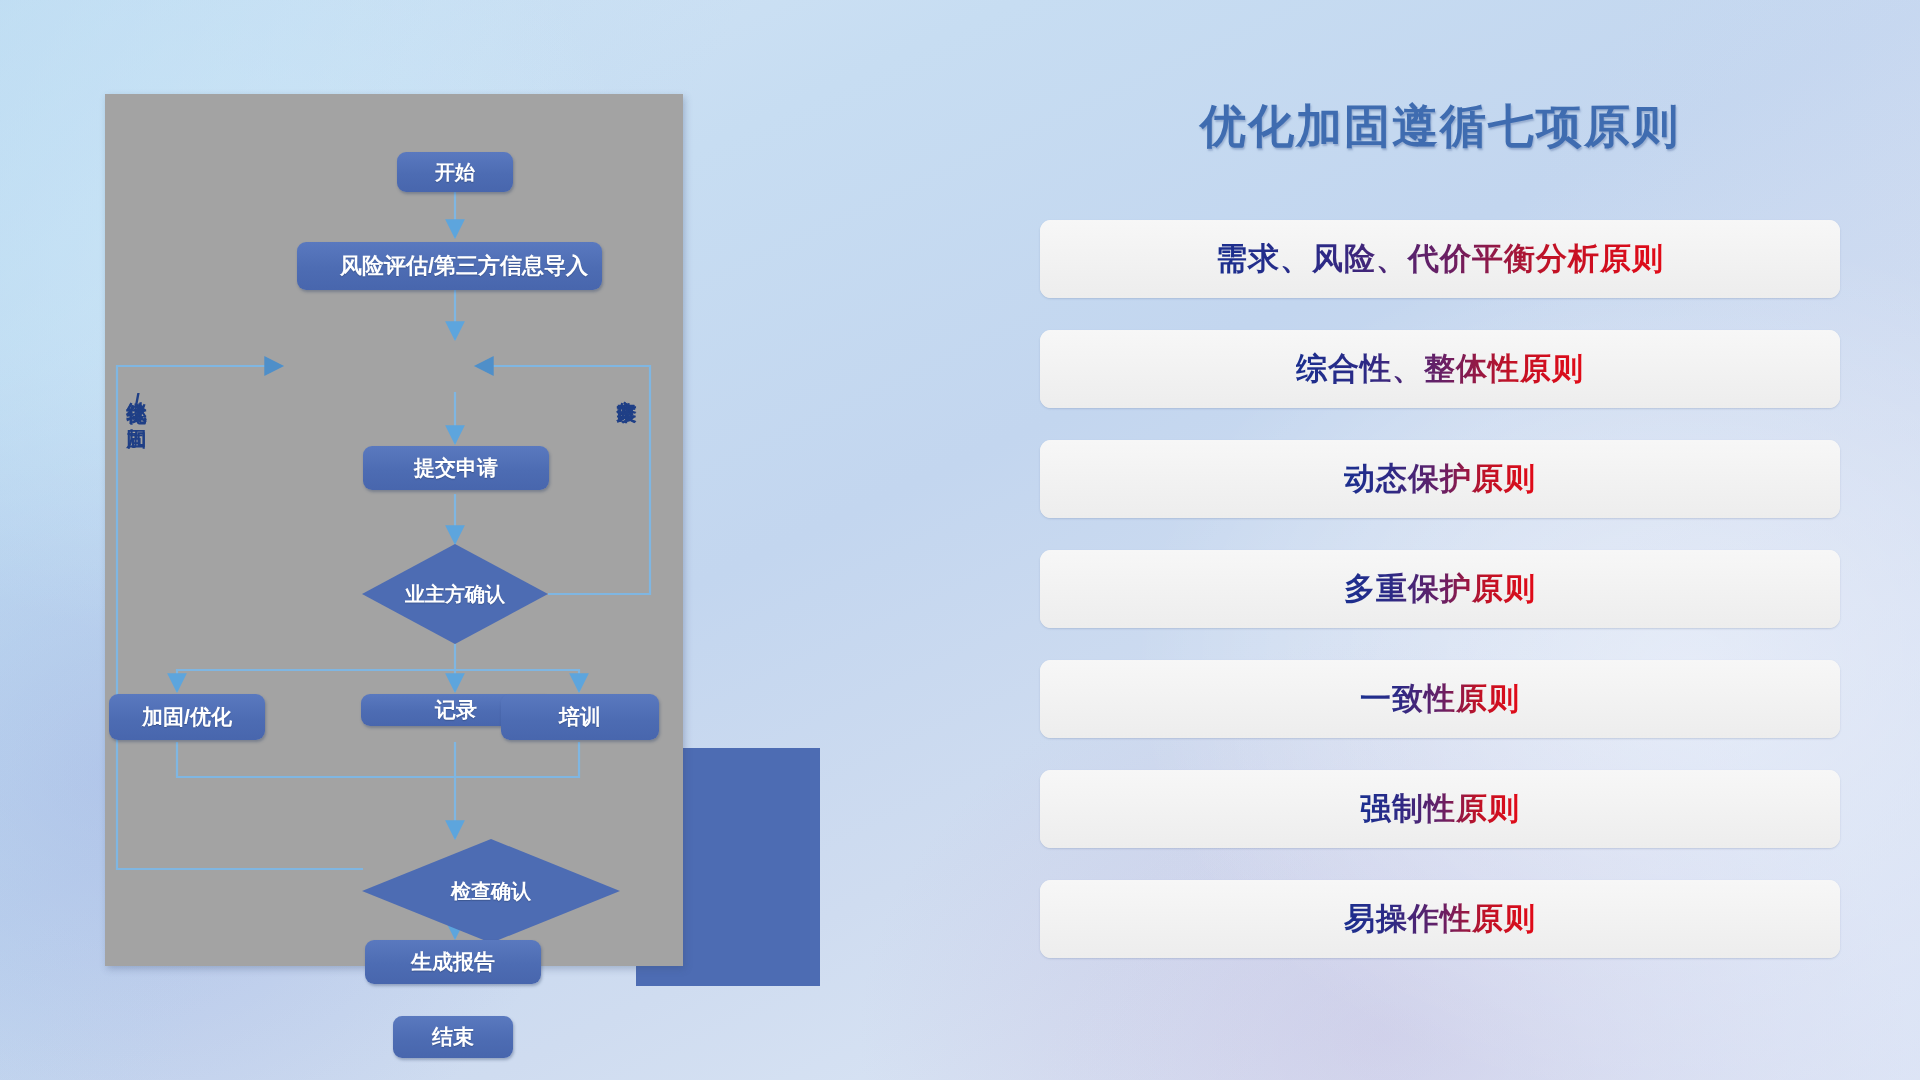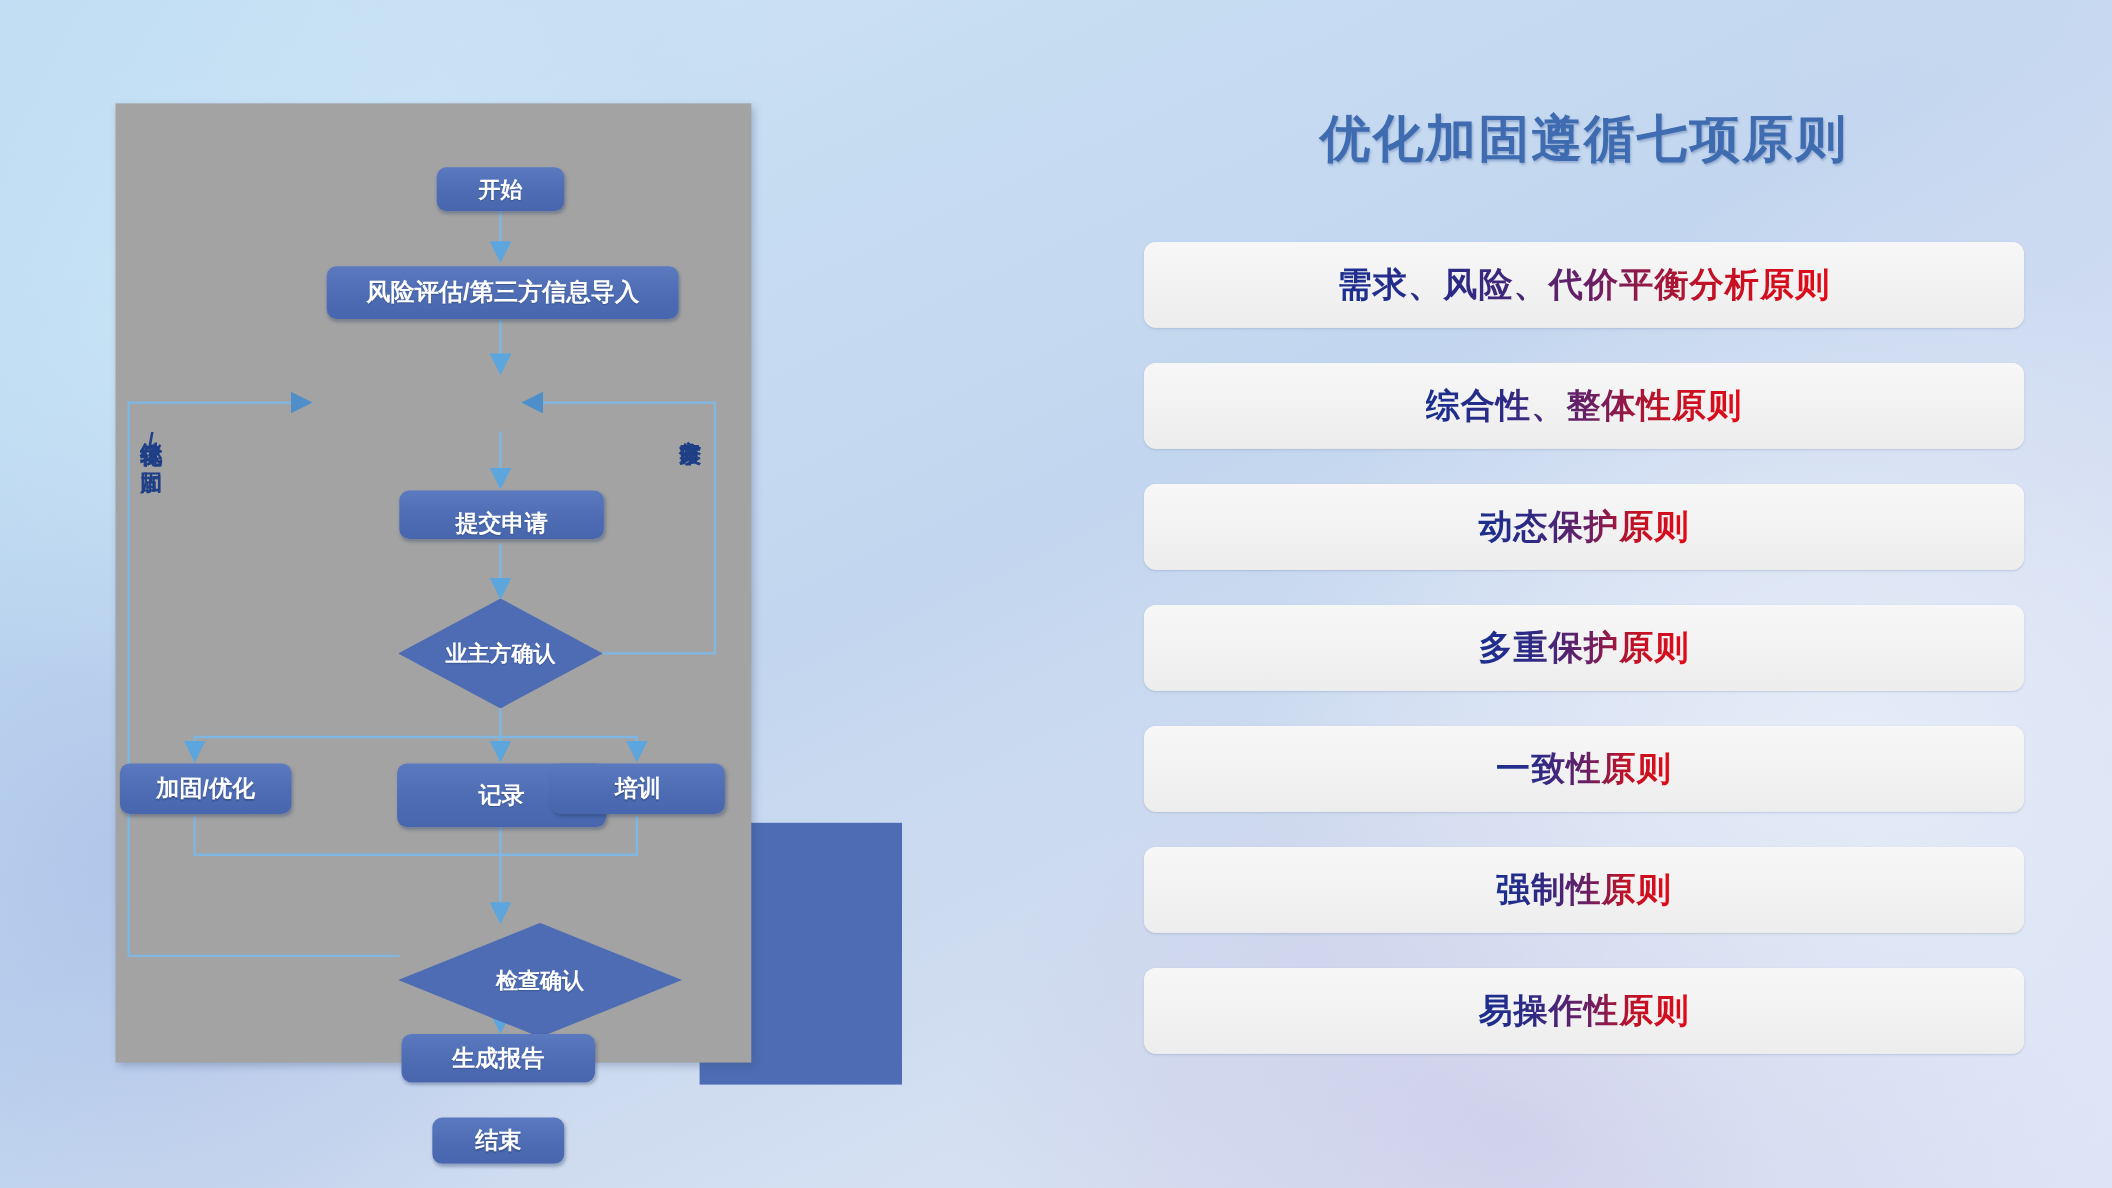--- a/index.html
+++ b/index.html
@@ -150,38 +150,38 @@
 
     <g stroke="#7fb6e2" stroke-width="2.2" fill="none">
       <path d="M258,775 L12,775 L12,272 L178,272" marker-end="url(#arrL)"></path>
     </g>
   </svg>
 
   <div class="node" style="left:292px;top:58px;width:116px;height:40px;font-size:20px;">
     <span>开始</span>
   </div>
 
-  <div class="node" style="left:192px;top:148px;width:320px;height:48px;font-size:22px;">
+  <div class="node" style="left:192px;top:148px;width:276px;height:48px;font-size:22px;padding-left:29px;">
     <span>风险评估/第三方信息导入</span>
   </div>
 
 
-  <div class="node" style="left:258px;top:352px;width:186px;height:44px;font-size:21px;align-items:flex-end;">
+  <div class="node" style="left:258px;top:352px;width:186px;height:44px;font-size:21px;">
     <span>提交申请</span>
   </div>
 
   <div class="diamond" style="left:257px;top:450px;width:186px;height:100px;font-size:20px;font-family:Liberation Mono, monospace;">
     <span>业主方确认</span>
   </div>
 
   <div class="node" style="left:4px;top:600px;width:156px;height:46px;font-size:21px;">
     <span>加固/优化</span>
   </div>
 
-  <div class="node" style="left:256px;top:600px;width:190px;height:58px;font-size:21px;">
+  <div class="node" style="left:256px;top:600px;width:190px;height:32px;font-size:21px;">
     <span>记录</span>
   </div>
 
   <div class="node" style="left:396px;top:600px;width:158px;height:46px;font-size:21px;text-align:center;">
     <span>培训</span>
   </div>
 
   <div class="diamond" style="left:257px;top:745px;width:258px;height:104px;font-size:20px;">
     <span>检查确认</span>
   </div>

